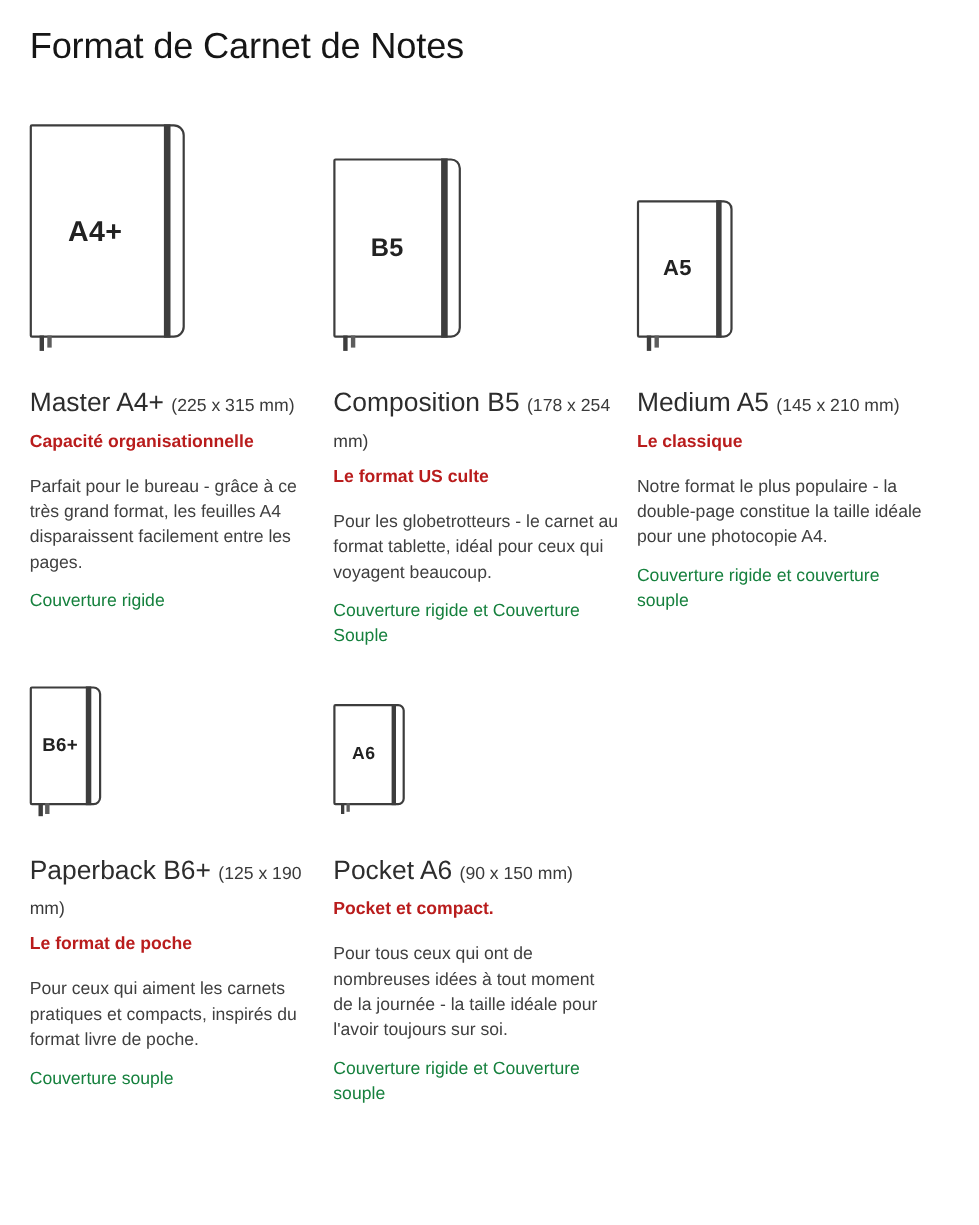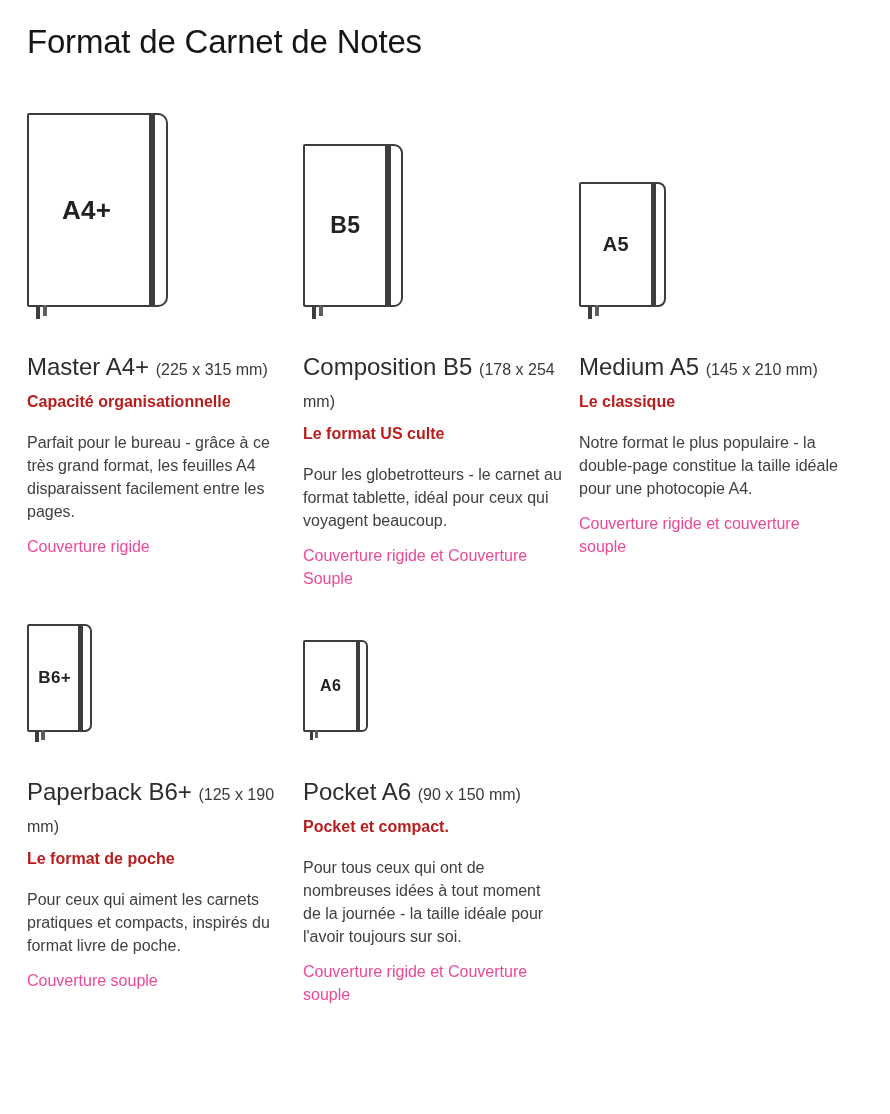--- a/index.html
+++ b/index.html
@@ -33,21 +33,21 @@
   .card.r2 .illu { height:140px; }
 
   .notebook {
     position:absolute; left:0; bottom:15px;
     background:#ffffff;
     border:2px solid #3d3d3d;
     box-sizing:border-box;
     border-radius:2px 10px 10px 2px;
   }
   .nb-a4p { width:141px; height:194px; }
-  .nb-b5  { width:100px; height:163px; border-radius:2px 9px 9px 2px; }
+  .nb-b5  { width:116px; height:163px; border-radius:2px 9px 9px 2px; }
   .nb-a5  { width:87px;  height:125px; border-radius:2px 8px 8px 2px; }
   .nb-b6p { width:65px;  height:108px; border-radius:2px 7px 7px 2px; }
   .nb-a6  { width:65px;  height:92px;  border-radius:2px 6px 6px 2px; }
 
   .band { position:absolute; top:-2px; bottom:-2px; background:#3d3d3d; }
   .nb-a4p .band { right:11px; width:6px; }
   .nb-b5  .band { right:10px; width:6px; }
   .nb-a5  .band { right:8px;  width:5px; }
   .nb-b6p .band { right:7px;  width:5px; }
   .nb-a6  .band { right:6px;  width:4px; }
@@ -77,21 +77,21 @@
     font-size:24px; line-height:29px; font-weight:400;
     color:#2d2d2d;
   }
   .card-title .size { font-size:16px; color:#3a3a3a; }
   .tagline {
     margin:0 0 18px 0;
     font-size:16px; line-height:22px; font-weight:700;
     color:#b91c1c;
   }
   .desc   { margin:0 0 12px 0; font-size:16px; line-height:23px; color:#3f3f3f; }
-  .covers { margin:0;          font-size:16px; line-height:23px; color:#ec4899; }
+  .covers { margin:0;          font-size:16px; line-height:23px; color:#15803d; }
 </style>
 </head>
 <body>
 
 <div class="page">
 
   <h1 class="page-title">Format de Carnet de Notes</h1>
 
   <div class="grid">
 

